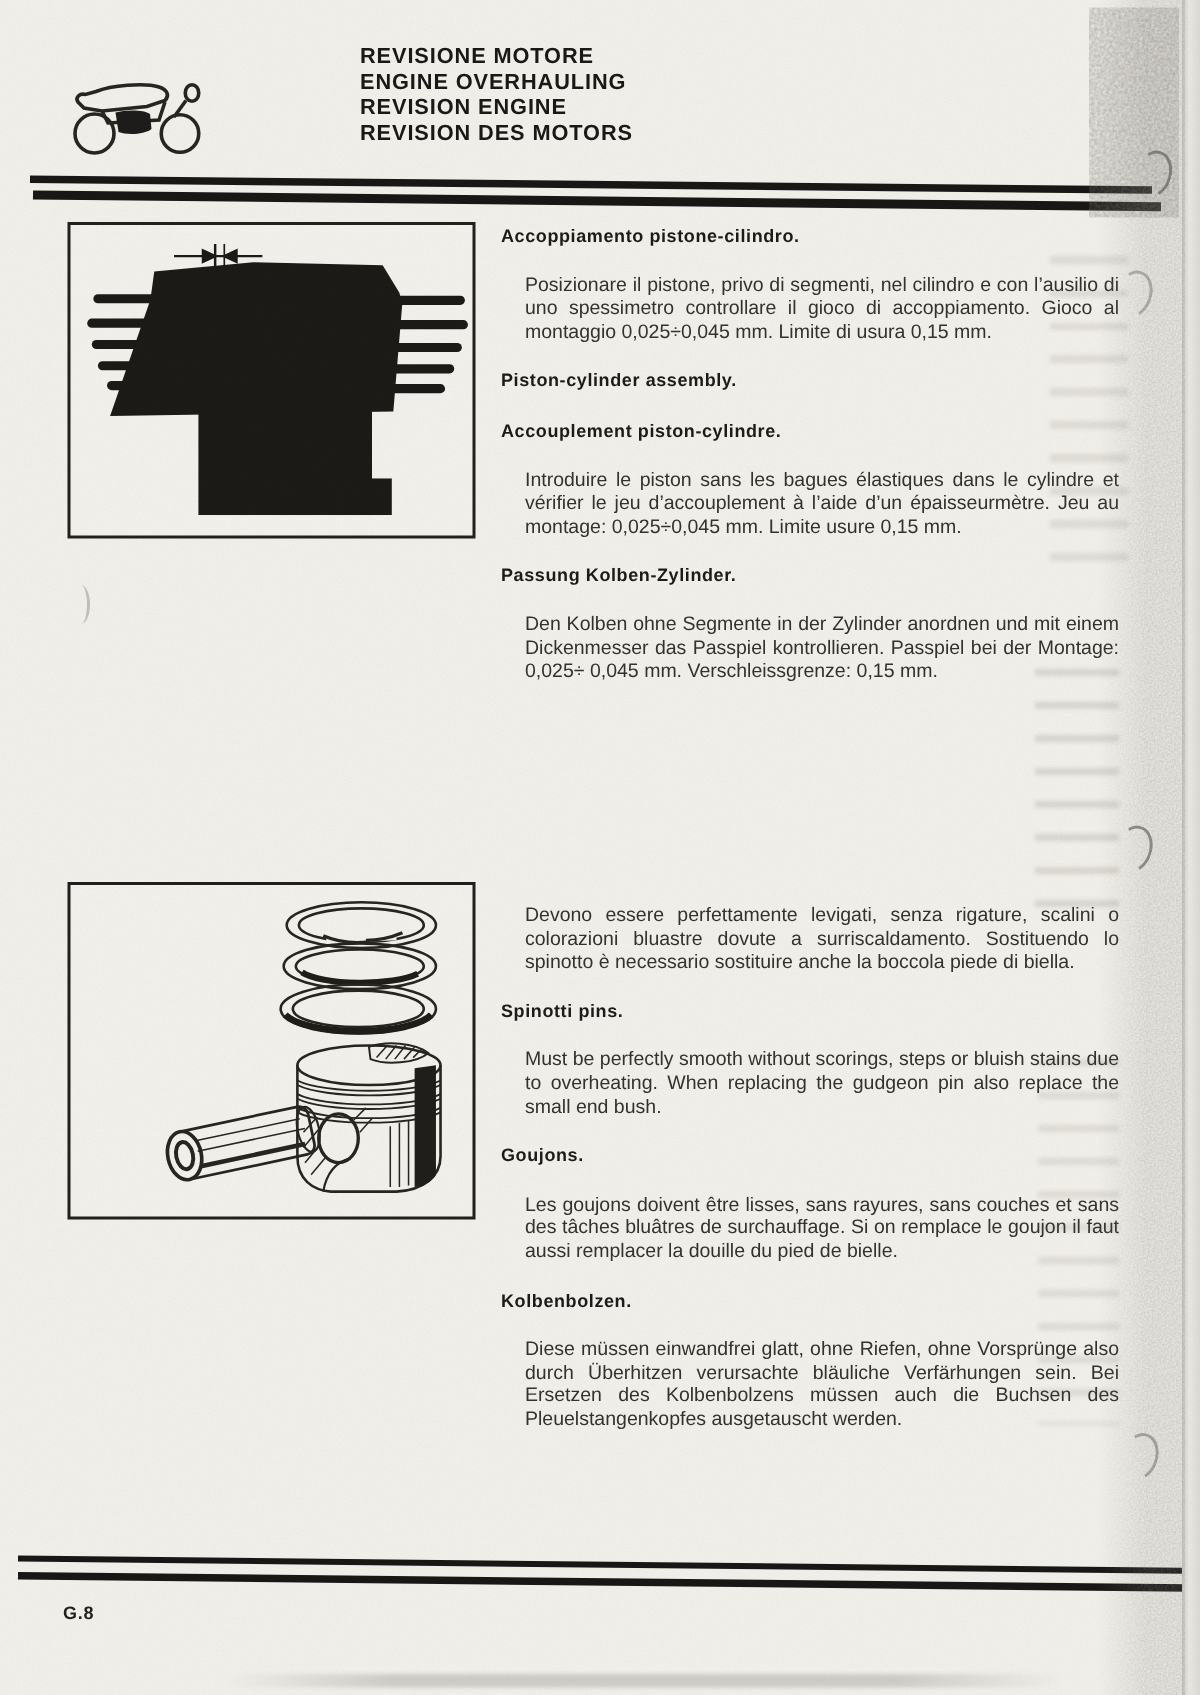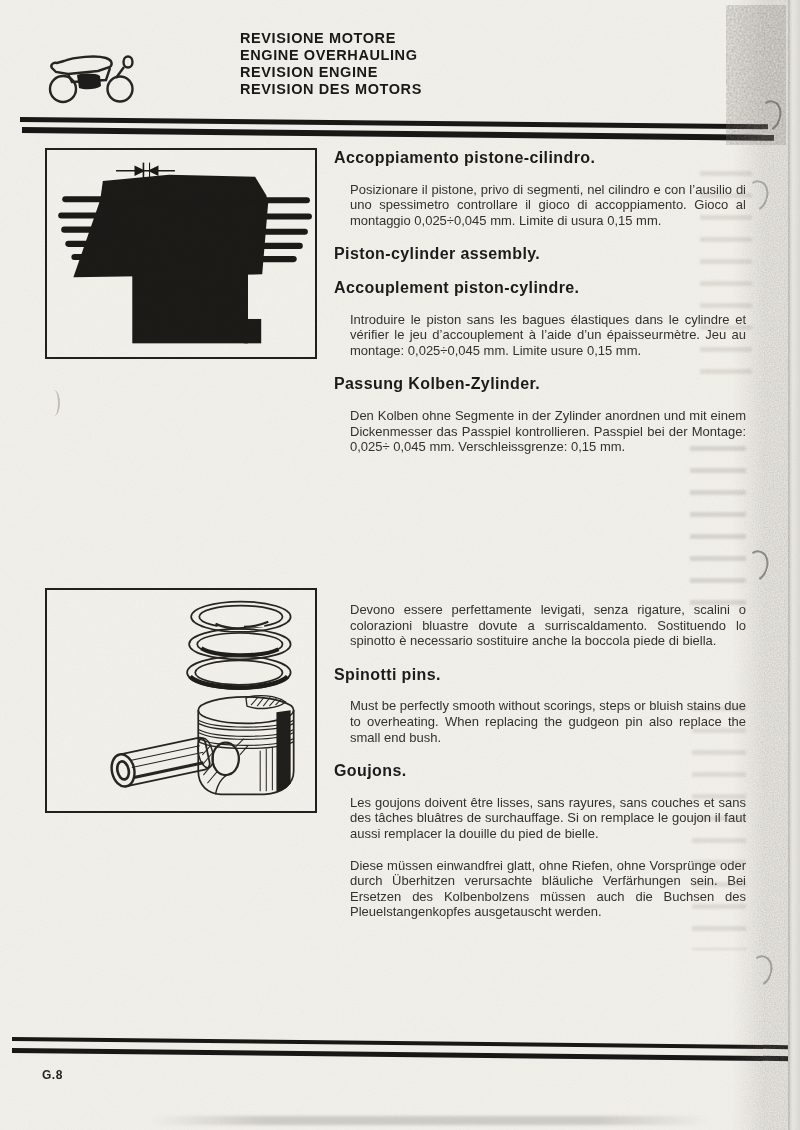--- a/index.html
+++ b/index.html
@@ -26,21 +26,21 @@
   
   .figure-frame{border:2px solid #201f1d;background:#f5f3ed;}
   .figure-1{left:45px;top:148px;width:268px;height:207px;}
   .figure-2{left:45px;top:588px;width:268px;height:221px;}
   .figure-frame svg{display:block;width:100%;height:100%;}
   
   .text-col{width:428px;font-size:13px;line-height:15.6px;text-align:justify;color:#33312c;}
   .text-col-1{left:334px;top:148px;}
   .text-col-2{left:334px;top:586px;}
   .sec-heading{
-    font-weight:bold;font-size:16px;color:#1b1a18;letter-spacing:0.4px;
+    font-weight:bold;font-size:12px;color:#1b1a18;letter-spacing:0.4px;
     margin:18px 0 5px 0;text-align:left;
   }
   .sec-heading:first-child{margin-top:2px;}
   .sec-body{margin:16px;}
   
   .page-number{left:42px;top:1068px;font-weight:bold;font-size:12px;color:#201f1d;letter-spacing:0.5px;}
   
   .noise-overlay{left:0;top:0;width:800px;height:1130px;opacity:0.055;pointer-events:none;}
   .binding-strip{left:732px;top:0;width:58px;height:1130px;opacity:0.42;pointer-events:none;
     -webkit-mask-image:linear-gradient(to right,transparent,#000 55%);
@@ -202,21 +202,22 @@
     </g>
   </svg>
 </div>
 
 <div class="abs text-col text-col-2">
   <p class="sec-body">Devono essere perfettamente levigati, senza rigature, scalini o colorazioni bluastre dovute a surriscaldamento. Sostituendo lo spinotto è necessario sostituire anche la boccola piede di biella.</p>
   <p class="sec-heading">Spinotti pins.</p>
   <p class="sec-body">Must be perfectly smooth without scorings, steps or bluish stains due to overheating. When replacing the gudgeon pin also replace the small end bush.</p>
   <p class="sec-heading">Goujons.</p>
   <p class="sec-body">Les goujons doivent être lisses, sans rayures, sans couches et sans des tâches bluâtres de surchauffage. Si on remplace le goujon il faut aussi remplacer la douille du pied de bielle.</p>
-  <p class="sec-body">Diese müssen einwandfrei glatt, ohne Riefen, ohne Vorsprünge oder durch Überhitzen verursachte bläuliche Verfärhungen sein. Bei Ersetzen des Kolbenbolzens müssen auch die Buchsen des Pleuelstangenkopfes ausgetauscht werden.</p>
+  <p class="sec-heading">Kolbenbolzen.</p>
+  <p class="sec-body">Diese müssen einwandfrei glatt, ohne Riefen, ohne Vorsprünge also durch Überhitzen verursachte bläuliche Verfärhungen sein. Bei Ersetzen des Kolbenbolzens müssen auch die Buchsen des Pleuelstangenkopfes ausgetauscht werden.</p>
 </div>
 
 <div class="abs rule rule-bot-1"></div>
 <div class="abs rule rule-bot-2"></div>
 <div class="abs page-number">G.8</div>
 
 <div class="abs edge-band"></div>
 <div class="abs binding-strip">
   <svg width="100%" height="100%">
       <filter id="n2">

